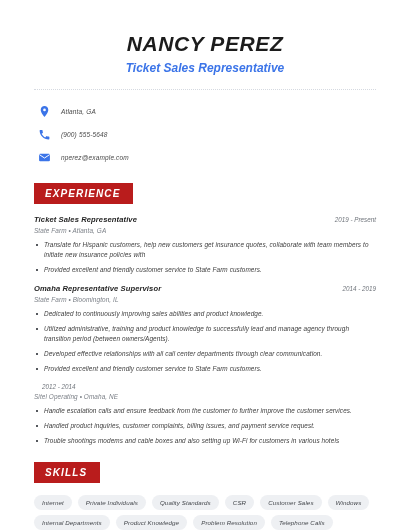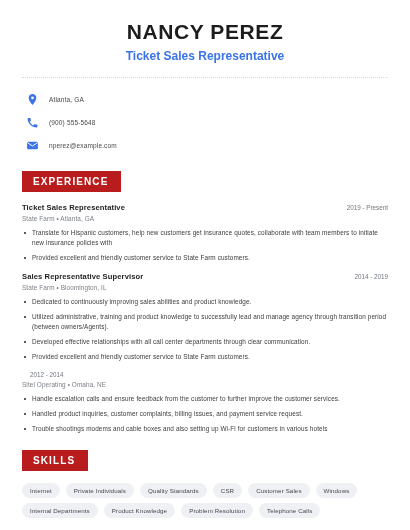--- a/index.html
+++ b/index.html
@@ -13,21 +13,22 @@
     background: #ffffff;
     font-family: "Liberation Sans", sans-serif;
     color: #2b2b2b;
     overflow: hidden;
   }
 
   .page {
     width: 410px;
     height: 530px;
     position: relative;
-    padding: 4px;
+    padding: 16px;
+    font-style: italic;
   }
 
   
   .header {
     text-align: center;
     padding: 16px 20px 0 20px;
   }
   .name {
     font-size: 21px;
     font-weight: bold;
@@ -217,21 +218,21 @@
             <div class="exp-dates">2019 - Present</div>
           </div>
           <div class="exp-company">State Farm • Atlanta, GA</div>
           <ul class="bullets">
             <li>Translate for Hispanic customers, help new customers get insurance quotes, collaborate with team members to initiate new insurance policies with</li>
             <li>Provided excellent and friendly customer service to State Farm customers.</li>
           </ul>
         </div>
         <div class="exp-item">
           <div class="exp-head">
-            <div class="exp-role">Sales Representative Supervisor</div>
+            <div class="exp-role">Omaha Representative Supervisor</div>
             <div class="exp-dates">2014 - 2019</div>
           </div>
           <div class="exp-company">State Farm • Bloomington, IL</div>
           <ul class="bullets">
             <li>Dedicated to continuously improving sales abilities and product knowledge.</li>
             <li>Utilized administrative, training and product knowledge to successfully lead and manage agency through transition period (between owners/Agents).</li>
             <li>Developed effective relationships with all call center departments through clear communication.</li>
             <li>Provided excellent and friendly customer service to State Farm customers.</li>
           </ul>
         </div>

